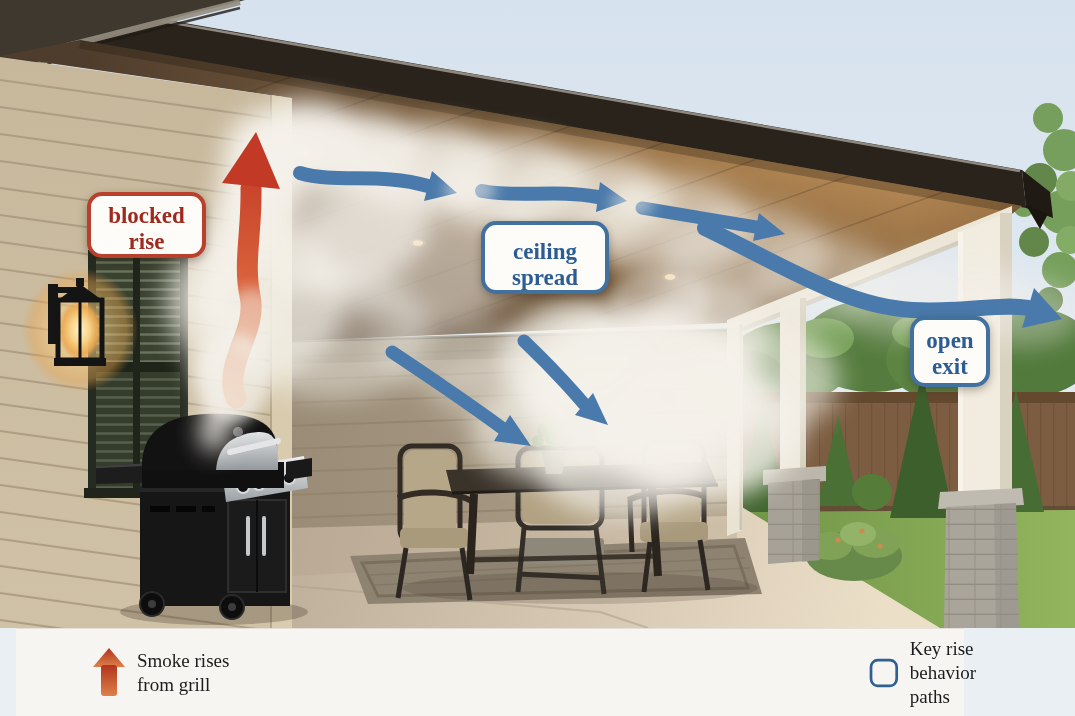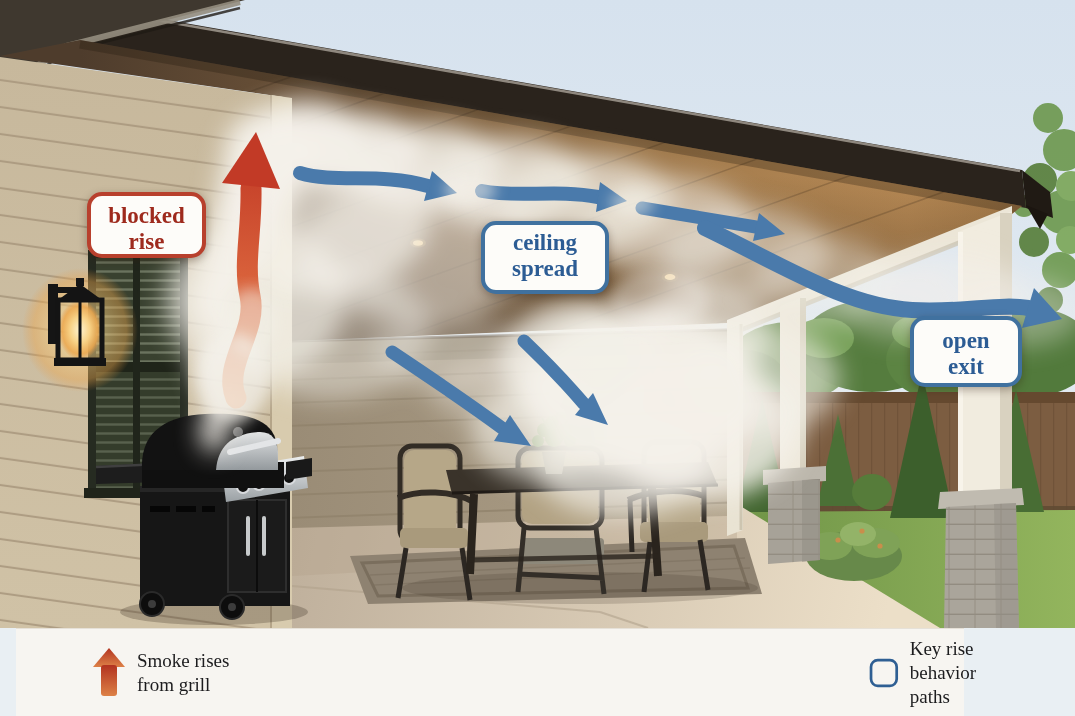--- a/index.html
+++ b/index.html
@@ -7,22 +7,22 @@
          font-family:Liberation Serif, serif;background:#e9eff3;}
   .scene-svg{position:absolute;left:0;top:0;}
   
   .anno{position:absolute;box-sizing:border-box;text-align:center;font-weight:bold;
         font-size:23px;line-height:1.14;white-space:pre-line;background:#fdfcf9;
         border-radius:15px;padding:7px 4px;
         box-shadow:0 3px 9px rgba(50,30,15,.35);}
   .anno.red{color:#9e2a1d;border:4px solid #b8402d;}
   .anno.blue{color:#2c5c94;border:4px solid #40719f;}
   .anno.blocked{left:87px;top:192px;width:119px;height:66px;}
-  .anno.spread{left:481px;top:221px;width:128px;height:73px;padding-top:5px;}
-  .anno.exit{left:910px;top:316px;width:112px;height:71px;padding-top:8px;}
+  .anno.spread{left:481px;top:221px;width:128px;height:73px;padding-top:14px;}
+  .anno.exit{left:910px;top:316px;width:80px;height:71px;padding-top:8px;}
   
   .legend{position:absolute;left:16px;top:628px;width:948px;height:88px;
           background:#f7f5f1;border-top:1px solid #e6e1d8;}
   .legend-item{position:absolute;top:0;height:88px;display:flex;align-items:center;gap:11px;}
   .legend-item .txt{font-size:19px;line-height:1.27;color:#1c1c1e;white-space:pre-line;}
   .li1{left:76px;} .li2{left:292px;} .li3{left:576px;} .li4{left:853px;}
 </style>
 </head>
 <body>
 

